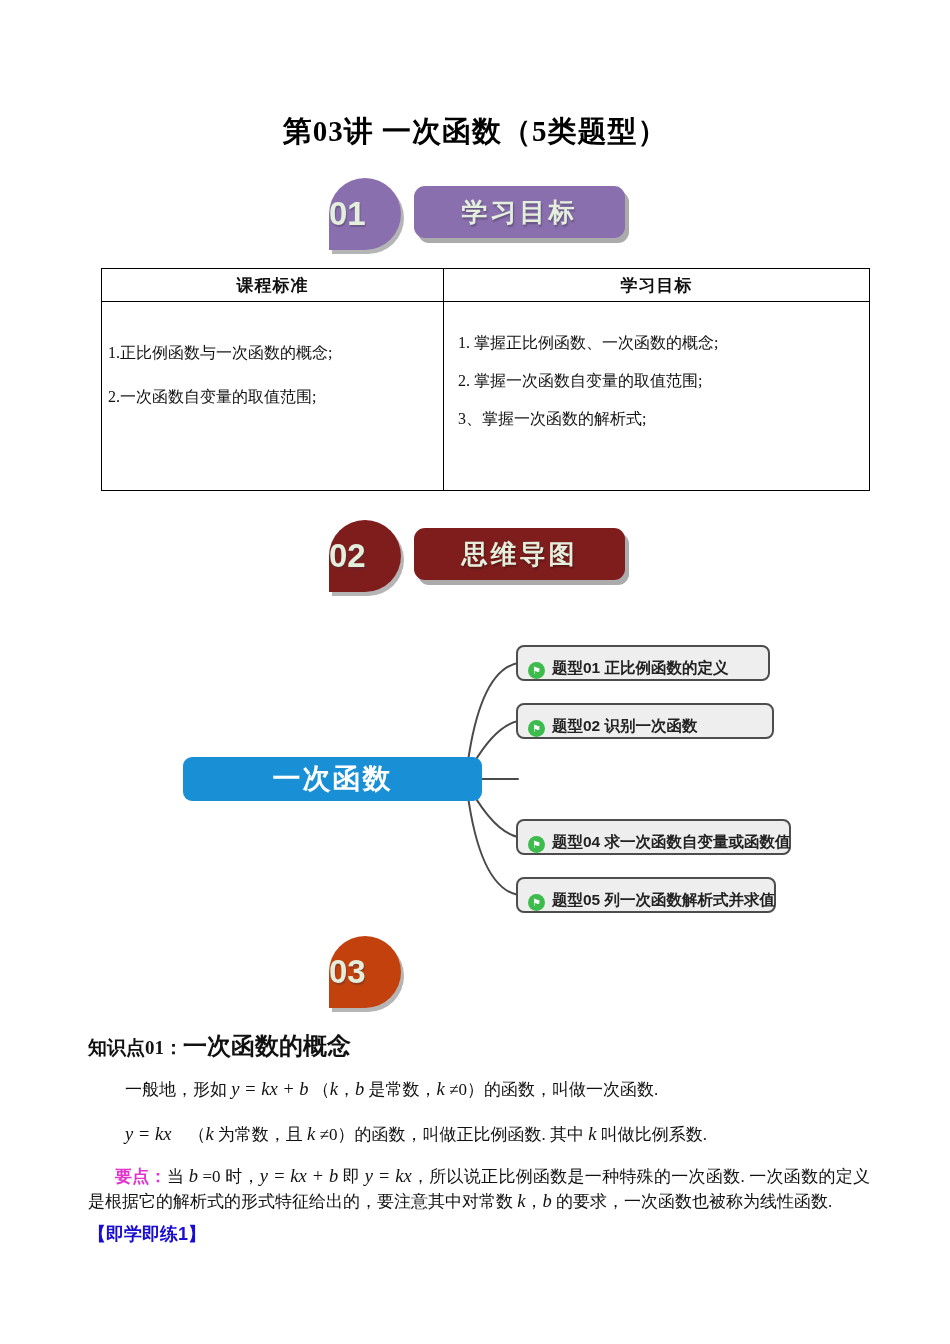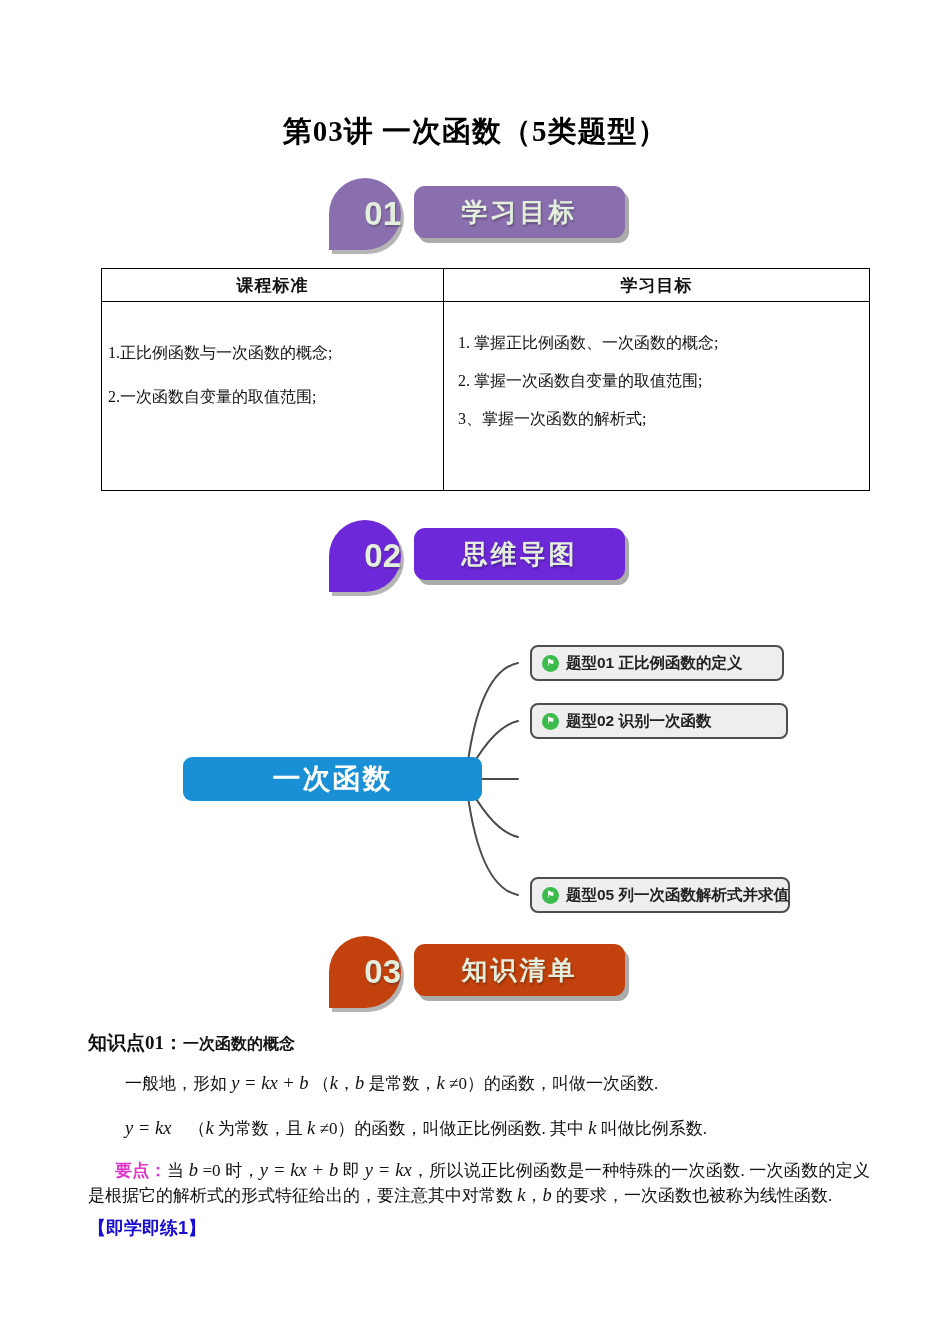--- a/index.html
+++ b/index.html
@@ -7,29 +7,29 @@
         font-family:"Liberation Serif",serif;color:#111;border-radius:9px;}
 
   
   .doc-title{position:absolute;top:112px;left:0;width:100%;text-align:center;
              font-size:29px;font-weight:bold;letter-spacing:1px;color:#000;}
 
   
   .section{position:absolute;left:0;width:100%;height:76px;}
   .badge{position:absolute;left:329px;top:0;width:72px;height:72px;
          border-radius:50% 50% 50% 0;box-shadow:3px 4px 0 #b5b5b5;
-         display:flex;align-items:center;justify-content:flex-end;}
+         display:flex;align-items:center;justify-content:flex-start;}
   .badge-num{font-family:"Liberation Sans",sans-serif;font-weight:bold;font-size:33px;
              color:#e3efdc;text-shadow:1px 2px 1px rgba(60,50,70,.35);}
   .banner{position:absolute;left:414px;top:8px;width:211px;height:52px;border-radius:11px;
           box-shadow:4px 5px 0 #ababab;display:flex;align-items:center;justify-content:center;}
   .banner-label{font-family:"Liberation Sans",sans-serif;font-weight:bold;font-size:26px;
                 letter-spacing:3px;color:#e3efdc;text-shadow:1px 2px 2px rgba(0,0,0,.28);}
   .c-purple{background:#8a6fae;}
-  .c-red{background:#6d28d9;}
+  .c-red{background:#7f1d1d;}
   .c-green{background:#c2410c;}
 
   
   .course-table{position:absolute;left:101px;top:268px;width:762px;height:223px;
                 border-collapse:collapse;table-layout:fixed;}
   .course-table th,.course-table td{border:1.5px solid #000;}
   .course-table th{height:30px;font-family:"Liberation Sans",sans-serif;font-weight:bold;
                    font-size:17px;text-align:center;letter-spacing:1px;}
   .course-table td{vertical-align:top;font-size:16px;}
   .col-std{width:339px;}
@@ -39,33 +39,33 @@
   .cell-line{line-height:22px;}
   .std-cell .cell-line{margin-bottom:22px;}
   .obj-cell .cell-line{margin-bottom:16px;}
 
   
   .mindmap{position:absolute;left:0;top:625px;width:950px;height:300px;}
   .mm-svg{position:absolute;left:0;top:0;}
   .center-node{position:absolute;left:183px;top:132px;width:299px;height:44px;
                background:#1990d5;border-radius:9px;display:flex;align-items:center;justify-content:center;
                color:#fff;font-family:"Liberation Sans",sans-serif;font-weight:bold;font-size:28px;letter-spacing:2px;}
-  .branch{position:absolute;left:530px;height:36px;background:#eeeeee;border:2px solid #4d4d4d;
-          border-radius:8px;display:flex;align-items:center;padding:0 10px;box-sizing:border-box;}
+  .branch{position:absolute;left:516px;height:36px;background:#eeeeee;border:2px solid #4d4d4d;
+          border-radius:8px;display:flex;align-items:flex-end;padding:0 10px;box-sizing:border-box;}
   .branch-label{font-family:"Liberation Sans",sans-serif;font-weight:600;font-size:15.5px;color:#222;
                 white-space:nowrap;}
   .flag{width:17px;height:17px;border-radius:50%;background:#3dbb4d;margin-right:7px;flex:0 0 auto;
         display:flex;align-items:center;justify-content:center;}
   .flag::before{content:"⚑";color:#fff;font-size:10px;line-height:1;}
 
   
   .knowledge{position:absolute;left:88px;top:1030px;width:782px;font-size:17px;}
   .k-heading{font-size:19px;margin-bottom:12px;}
   .hs{font-family:"Liberation Serif",serif;font-weight:bold;}
-  .hn{font-family:"Liberation Sans",sans-serif;font-weight:bold;font-size:16px;}
+  .hn{font-family:"Liberation Sans",sans-serif;font-weight:bold;font-size:24px;}
   .k-line{margin:0 0 14px 37px;line-height:30px;}
   .k-key{margin:0 0 8px 0;line-height:24px;text-align:justify;text-indent:27px;}
   .m{font-family:"Liberation Serif",serif;font-style:italic;font-size:18.5px;}
   .kp{color:#e233cc;font-weight:bold;font-family:"Liberation Sans",sans-serif;}
   .practice{color:#1a0dd2;font-family:"Liberation Sans",sans-serif;font-weight:bold;font-size:18px;margin-top:4px;}
 </style>
 </head>
 <body>
 
 <div class="page">
@@ -120,32 +120,33 @@
     </svg>
     <div class="center-node">一次函数</div>
     <div class="branch" style="top:20px;width:254px">
       <span class="flag"></span>
       <span class="branch-label">题型01 正比例函数的定义</span>
     </div>
     <div class="branch" style="top:78px;width:258px">
       <span class="flag"></span>
       <span class="branch-label">题型02 识别一次函数</span>
     </div>
+    <div class="branch" style="top:194px;width:275px">
+      <span class="flag"></span>
+      <span class="branch-label">题型04 求一次函数自变量或函数值</span>
+    </div>
     <div class="branch" style="top:252px;width:260px">
       <span class="flag"></span>
       <span class="branch-label">题型05 列一次函数解析式并求值</span>
     </div>
   </div>
 
   <div class="section" style="top:936px">
     <div class="badge c-green">
       <span class="badge-num">03</span>
-    </div>
-    <div class="banner c-green">
-      <span class="banner-label">知识清单</span>
     </div>
   </div>
 
   <div class="knowledge">
     <div class="k-heading"><span class="hs">知识点01：</span><span class="hn">一次函数的概念</span></div>
     <p class="k-line"><span>一般地，形如 </span><span class="m">y = kx + b</span><span> （</span><span class="m">k</span><span>，</span><span class="m">b</span><span> 是常数，</span><span class="m">k</span><span> ≠0）的函数，叫做一次函数.</span></p>
     <p class="k-line"><span class="m">y = kx</span><span>　（</span><span class="m">k</span><span> 为常数，且 </span><span class="m">k</span><span> ≠0）的函数，叫做正比例函数. 其中 </span><span class="m">k</span><span> 叫做比例系数.</span></p>
     <p class="k-key"><span class="kp">要点：</span><span>当 </span><span class="m">b</span><span> =0 时，</span><span class="m">y = kx + b</span><span> 即 </span><span class="m">y = kx</span><span>，所以说正比例函数是一种特殊的一次函数. 一次函数的定义是根据它的解析式的形式特征给出的，要注意其中对常数 </span><span class="m">k</span><span>，</span><span class="m">b</span><span> 的要求，一次函数也被称为线性函数.</span></p>
     <div class="practice">【即学即练1】</div>
   </div>

